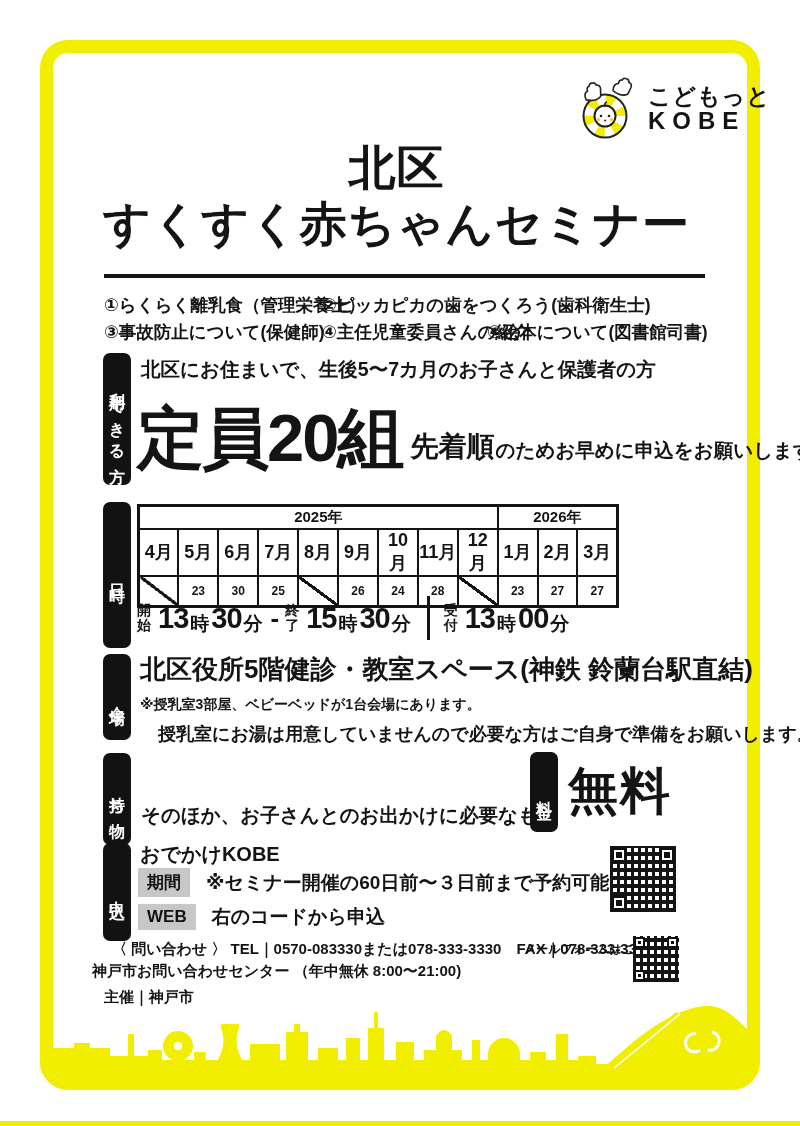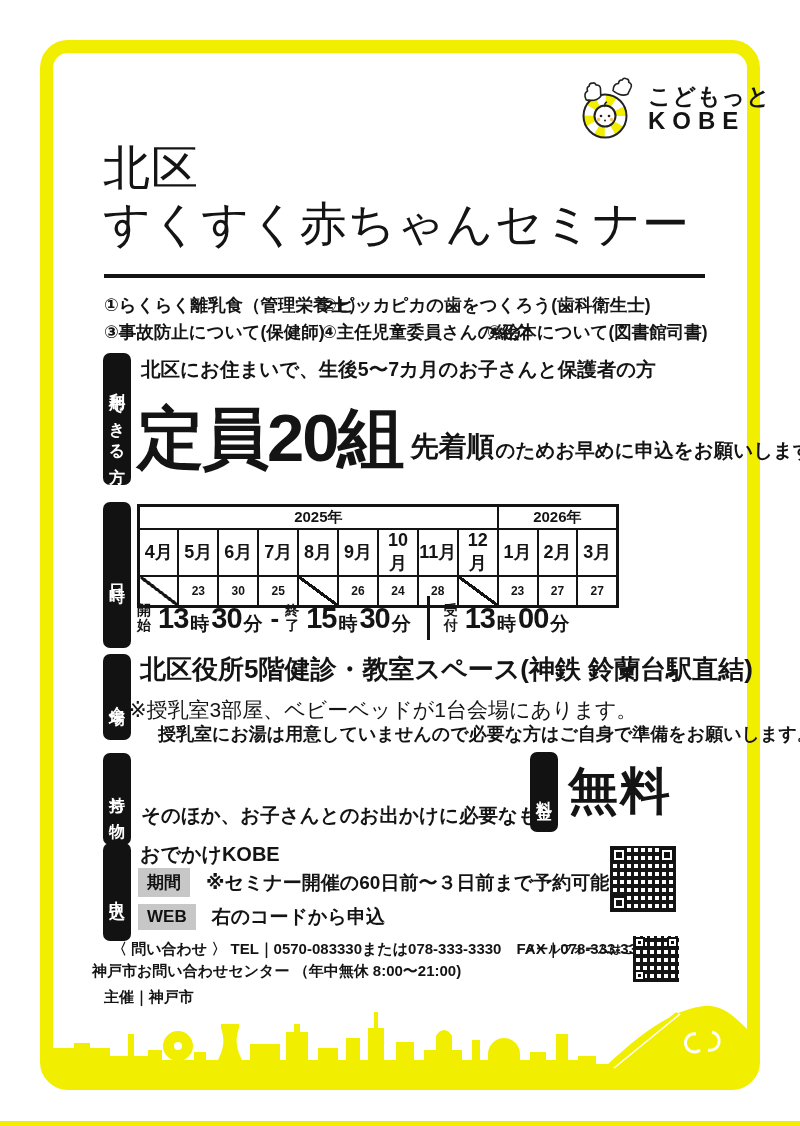--- a/index.html
+++ b/index.html
@@ -16,21 +16,21 @@
          border:13px solid var(--yellow);border-radius:28px;}
   .bottom-sliver{position:absolute;left:0;right:0;bottom:0;height:5px;background:var(--yellow);}
 
   
   .logo{position:absolute;left:570px;top:74px;display:flex;align-items:center;gap:8px;}
   .logo-text{display:flex;flex-direction:column;line-height:1.05;}
   .logo-text .l1{font-size:23px;font-weight:900;letter-spacing:1px;}
   .logo-text .l2{font-size:24px;font-weight:900;letter-spacing:7px;}
 
   
-  .title{position:absolute;left:103px;top:140px;font-size:47px;font-weight:400;line-height:1.2;letter-spacing:1px;}
+  .title{position:absolute;left:103px;top:140px;font-size:47px;font-weight:700;line-height:1.2;letter-spacing:1px;text-align:center;}
   .title-rule{position:absolute;left:104px;top:274px;width:601px;height:4px;background:var(--ink);}
 
   
   .prog{position:absolute;font-size:17.5px;font-weight:bold;white-space:nowrap;}
 
   
   .vbar{position:absolute;left:103px;width:28px;background:#121212;border-radius:7px;
         display:flex;align-items:center;justify-content:center;}
   .vbar span{writing-mode:vertical-rl;text-orientation:upright;color:#fff;
         font-weight:bold;font-size:16px;letter-spacing:4px;line-height:1;}
@@ -53,21 +53,21 @@
   
   .time-row{position:absolute;left:137px;top:596px;display:flex;align-items:center;}
   .tlabel{width:17px;font-size:14px;font-weight:900;line-height:1.1;word-break:break-all;margin-right:4px;}
   .tnum{font-size:29px;font-weight:900;letter-spacing:-1px;line-height:1;}
   .tunit{font-size:19px;font-weight:900;margin:12px 2px 0 2px;}
   .tdash{font-size:26px;font-weight:900;margin:0 6px;}
   .tsep{width:3px;height:44px;background:var(--ink);margin:0 14px;}
 
   
   .venue-title{position:absolute;left:140px;top:652px;font-size:26px;font-weight:900;white-space:nowrap;}
-  .venue-note1{position:absolute;left:129px;top:696px;font-size:21px;font-weight:normal;white-space:nowrap;}
+  .venue-note1{position:absolute;left:140px;top:696px;font-size:14px;font-weight:bold;white-space:nowrap;}
   .venue-note2{position:absolute;left:158px;top:722px;font-size:18px;font-weight:bold;white-space:nowrap;}
 
   
   .bring1{position:absolute;left:141px;top:762px;font-size:19.5px;font-weight:bold;white-space:nowrap;}
   .bring2{position:absolute;left:141px;top:802px;font-size:19.5px;font-weight:bold;white-space:nowrap;}
 
   
   .fee-value{position:absolute;left:568px;top:758px;font-size:50px;font-weight:900;letter-spacing:2px;}
 
   

